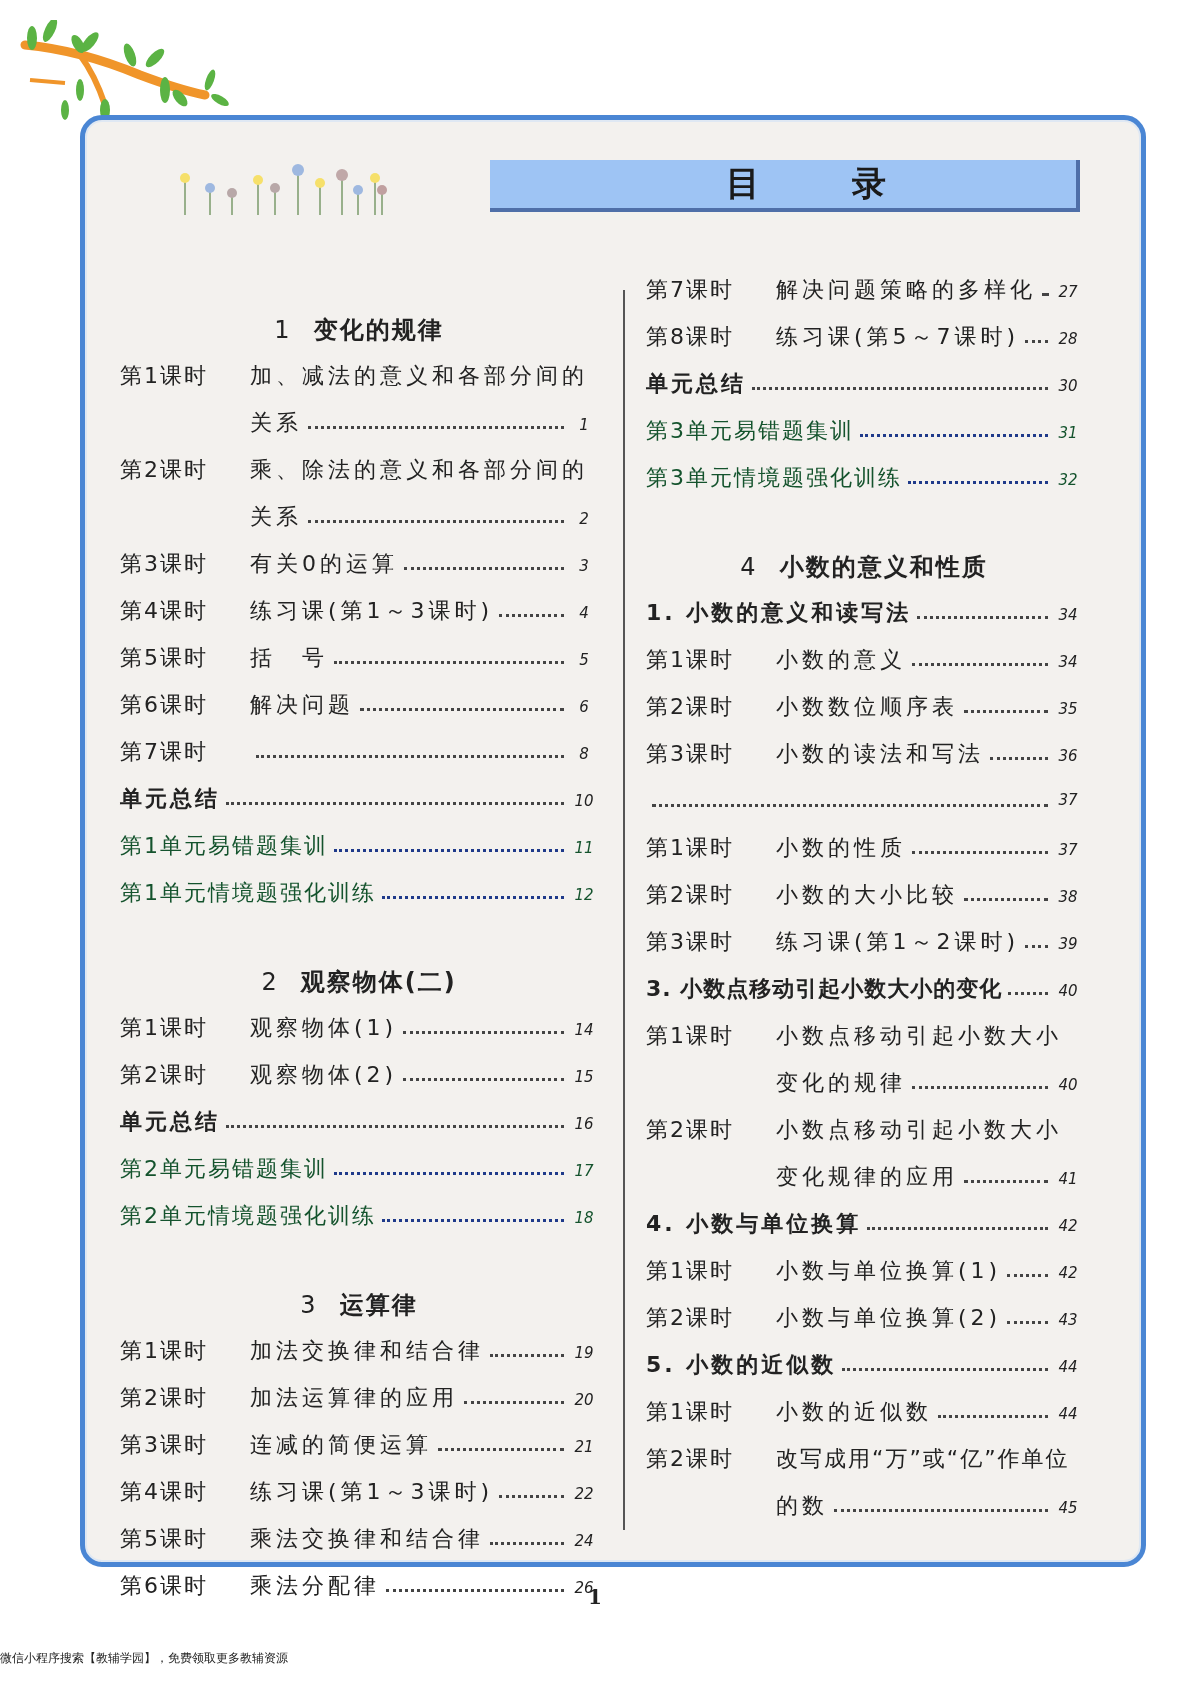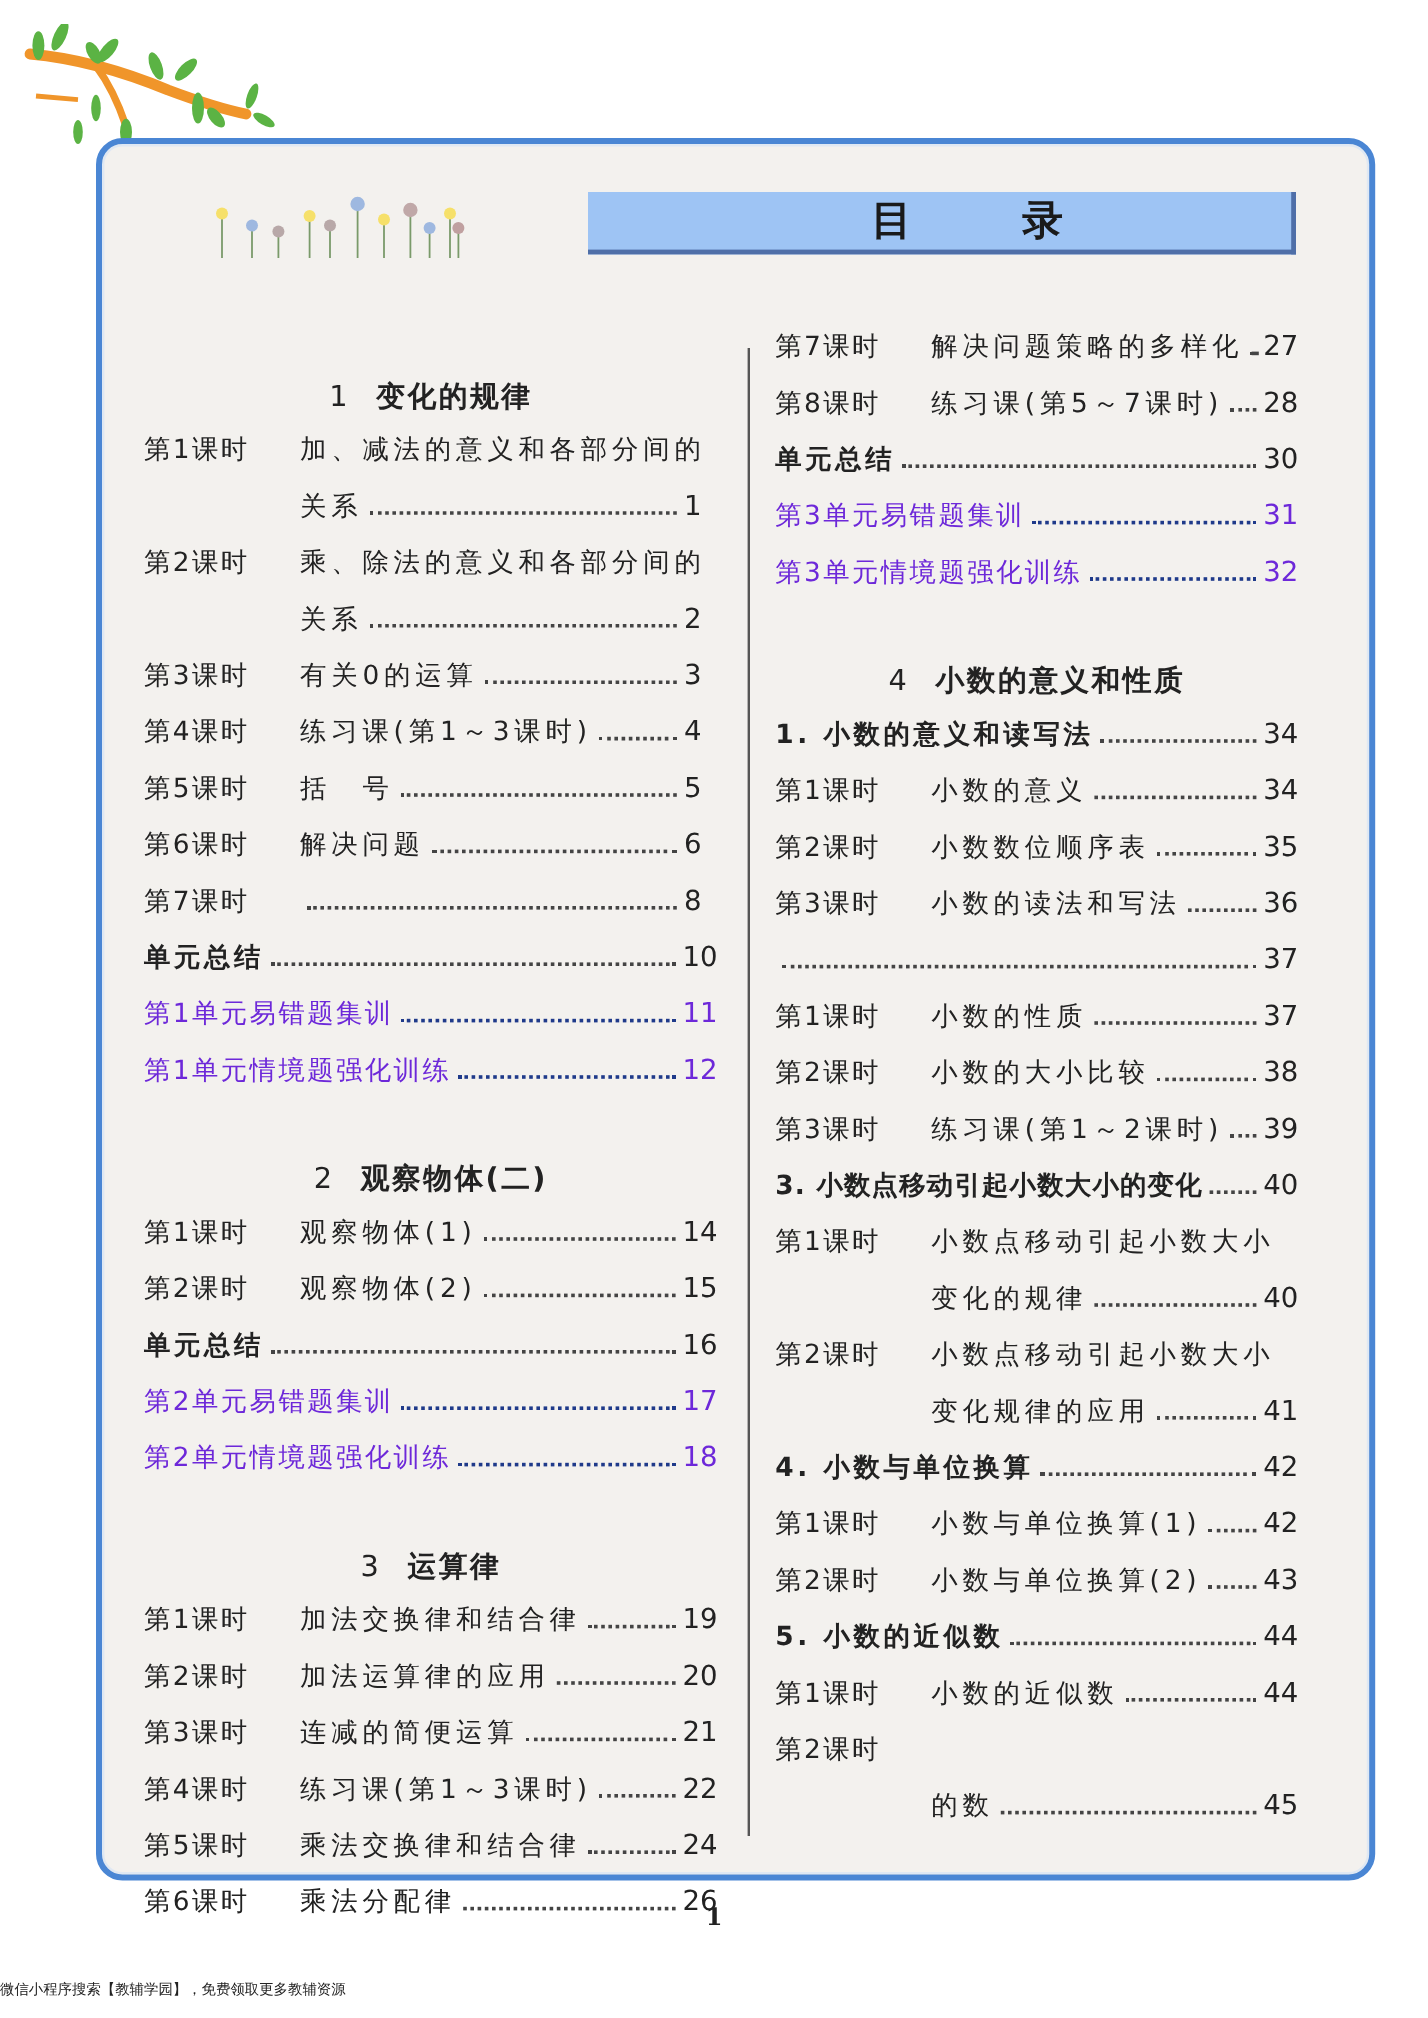--- a/index.html
+++ b/index.html
@@ -27,24 +27,24 @@
   .divider { position: absolute; left: 623px; top: 290px; width: 2px; height: 1240px; background: #555; }
 
   .col { position: absolute; top: 290px; }
   .col-left { left: 120px; width: 478px; }
   .col-right { left: 646px; width: 436px; }
 
   .row { display: flex; align-items: baseline; height: 47px; font-size: 22px; line-height: 47px; white-space: nowrap; }
   .row .lesson { width: 130px; flex: none; letter-spacing: 2px; }
   .row .title { flex: none; letter-spacing: 4px; }
   .row .dots { flex: 1 1 auto; margin: 0 6px; border-bottom: 3px dotted #444; height: 0; align-self: center; margin-top: 10px; }
-  .row .page { flex: none; font-size: 23px; text-align: left; min-width: 28px; }
+  .row .page { flex: none; font-size: 15px; text-align: center; min-width: 28px; font-style: italic; }
   .row.cont .spacer { width: 130px; flex: none; }
   .row.bold .title { font-weight: bold; letter-spacing: 3px; }
-  .row.blue { color: #6d28d9; }
+  .row.blue { color: #14532d; }
   .row.blue .title { letter-spacing: 2px; }
   .row.blue .dots { border-bottom-color: #1f3a8a; }
 
   .chapter { height: 62px; line-height: 80px; text-align: center; font-size: 24px; font-weight: bold; letter-spacing: 2px; }
   .chapter .num { margin-right: 22px; font-weight: normal; }
   .gap { height: 26px; }
 
   .page-number { position: absolute; left: 0; width: 1190px; top: 1585px; text-align: center; font-family: "DejaVu Serif", serif; font-weight: bold; font-size: 20px; }
   .footer-note { position: absolute; left: 0; width: 1190px; top: 1650px; text-align: left; font-size: 12px; color: #222; }
 </style>
@@ -384,20 +384,21 @@
       <span class="page">44</span>
     </div>
   <div class="row">
       <span class="lesson">第1课时</span>
       <span class="title">小数的近似数</span>
       <span class="dots"></span>
       <span class="page">44</span>
     </div>
   <div class="row">
       <span class="lesson">第2课时</span>
+      <span class="title" style="letter-spacing:2px">改写成用“万”或“亿”作单位</span>
     </div>
   <div class="row cont">
       <span class="spacer"></span>
       <span class="title">的数</span>
       <span class="dots"></span>
       <span class="page">45</span>
     </div>
 </div>
 
 <div class="page-number">1</div>

